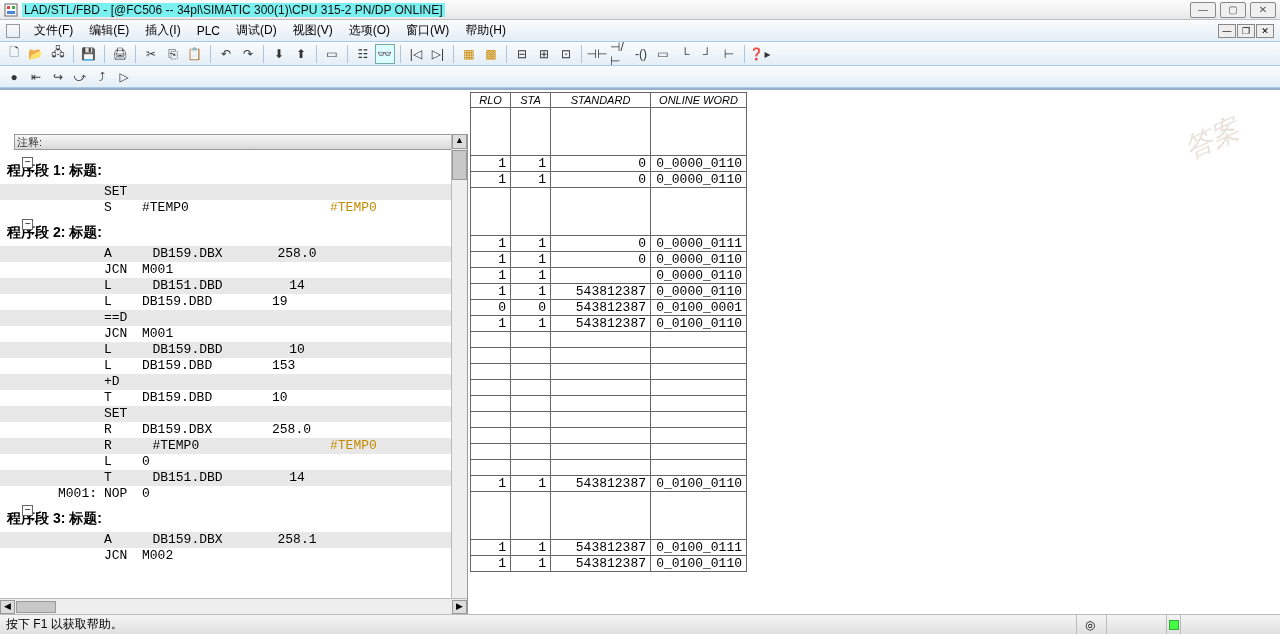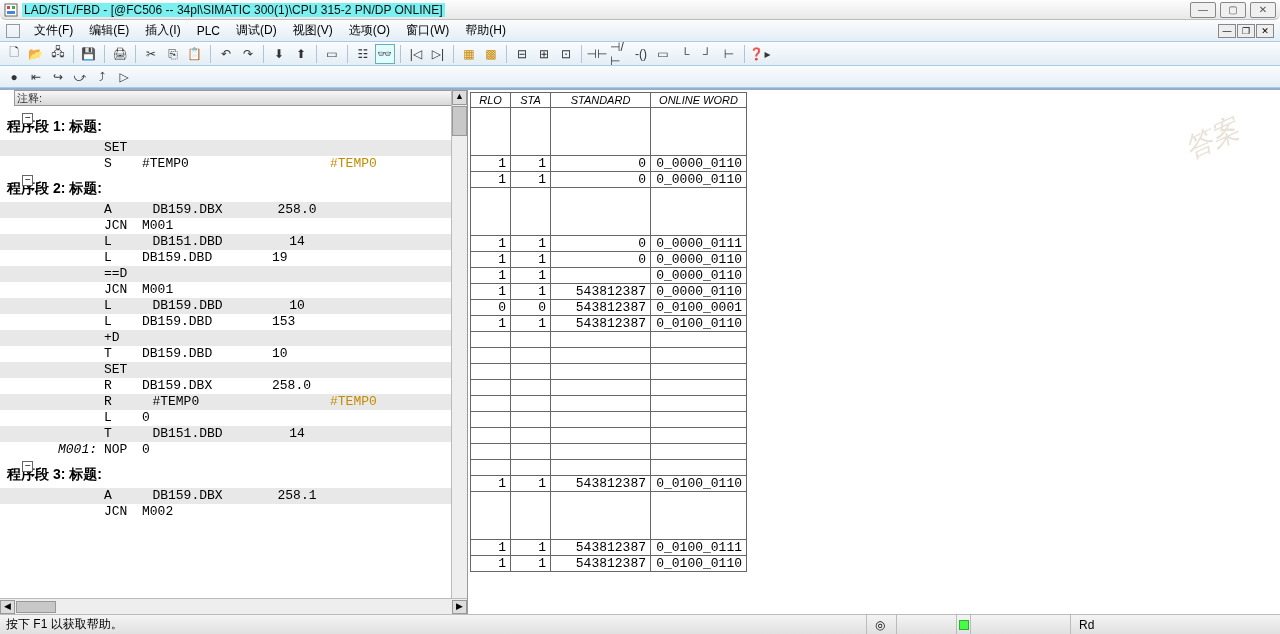--- a/index.html
+++ b/index.html
@@ -1,39 +1,39 @@
 <!DOCTYPE html>
 <html><head>
 <meta charset="utf-8">
 <style>
 * { box-sizing: border-box; margin: 0; padding: 0; }
 body { font-family: "Microsoft YaHei", Tahoma, sans-serif; font-size: 12px; background: #fff; width: 1280px; height: 634px; overflow: hidden; display: flex; flex-direction: column; }
-.titlebar { height: 20px; background: linear-gradient(#fdfdfd,#e8e8e8); border-bottom: 1px solid #bdbdbd; display: flex; align-items: center; padding: 0 4px; border-radius: 6px; }
+.titlebar { height: 20px; background: linear-gradient(#fdfdfd,#e8e8e8); border-bottom: 1px solid #bdbdbd; display: flex; align-items: center; padding: 0 4px; }
 .titlebar .tb-icon { width: 14px; height: 14px; margin-right: 4px; display:inline-block; }
 .titlebar .tb-title { background: #7af0f0; padding: 0 2px; font-size: 12px; color:#111; }
 .titlebar .tb-right { margin-left: auto; display:flex; gap:4px; }
 .winbtn { width: 26px; height: 16px; border: 1px solid #888; background: #f0f0f0; font-size:10px; display:flex; align-items:center; justify-content:center; color:#555; border-radius:2px; }
 .menubar { height: 22px; background: linear-gradient(#fafcfd,#e4eef6); border-bottom: 1px solid #a9cae8; display: flex; align-items: center; padding: 0 6px; gap: 4px; }
 .menubar .sys-icon { width:14px; height:14px; border:1px solid #999; margin-right:4px; }
 .menu-item { padding: 2px 6px; color:#000; font-size:12px; cursor:default; }
 .mdi-controls { margin-left:auto; display:flex; gap:1px; }
 .mdi-btn { width:18px; height:14px; border:1px solid #888; background:#eee; font-size:9px; display:flex;align-items:center;justify-content:center; }
 .toolbar { height: 24px; background: linear-gradient(#fafcfd,#e4eef6); border-bottom:1px solid #a9cae8; display:flex; align-items:center; padding: 0 4px; gap:2px; }
 .toolbar2 { height: 22px; background: linear-gradient(#fafcfd,#e4eef6); border-bottom:1px solid #a9cae8; display:flex; align-items:center; padding:0 4px; gap:2px;}
 .tbtn { width:20px; height:20px; display:flex; align-items:center; justify-content:center; font-size:12px; color:#333; border:1px solid transparent; }
 .sep { width:1px; height:18px; background:#b0c4d6; margin:0 3px; }
 .content { flex:1; display:flex; border-top:2px solid #95aecb; overflow:hidden; }
-.left-pane { width: 468px; display:flex; flex-direction:column; border-right:1px solid #999; position:relative; }
+.left-pane { width: 468px; display:flex; flex-direction:column; border-right:1px solid #999; position:relative;margin-top:44px; }
 .comment-hdr { height:16px; background:linear-gradient(#f8f8f8,#d8d8d8); border:1px solid #999; margin:0 12px 0 14px; font-size:11px; padding-left:2px; color:#333;}
 .code-area { flex:1; overflow-y:auto; overflow-x:hidden; padding: 4px 0 4px 0; font-family: "Courier New", monospace; font-size:13px; position:relative;}
 .seg-title { font-weight:bold; padding: 8px 0 4px 7px; font-family: "Microsoft YaHei", sans-serif; font-size:14px;}
 .seg-collapse { position:absolute; left:22px; width:11px; height:11px; border:1px solid #666; display:inline-flex; align-items:center; justify-content:center; font-size:10px; line-height:8px; background:#fff; margin-top:3px;}
 .seg-row { display:flex; height:16px; line-height:16px; white-space:pre; }
 .seg-row.shade { background:#e8e8e8;text-align:center; }
-.col-lbl { width:52px; padding-left:6px;font-style:italic; }
+.col-lbl { width:52px; padding-left:6px; }
 .col-op { width:38px; }
 .col-arg { width:130px; }
 .col-num { width:50px; }
 .ann { color:#c48b00; position:absolute; left:330px;}
 .hscroll { height:16px; background:#eee; border-top:1px solid #bbb; display:flex; align-items:center;}
 .hscroll .arrow { width:15px; height:14px; border:1px solid #999; background:#ddd; text-align:center; font-size:9px;}
 .hscroll .thumb { width:40px; height:12px; background:#c8c8c8; border:1px solid #999; margin-left:1px;}
 .vscroll { position:absolute; right:0; top:0; bottom:16px; width:16px; background:#eee; border-left:1px solid #bbb;}
 .vscroll .arrow { height:15px; border:1px solid #999; background:#ddd; text-align:center; font-size:9px;}
 .vscroll .thumb { height:30px; background:#c8c8c8; border:1px solid #999; margin-top:1px;}
@@ -390,14 +390,13 @@
   <span class="sb-help">按下 F1 以获取帮助。</span>
   <div style="flex:1"></div>
   <div class="sb-cell" style="width:30px">◎</div>
   <div class="sb-cell" style="width:60px"></div>
   <div class="sb-cell" style="width:14px;padding:0">
       <div style="width:10px;height:10px;background:#4f4;border:1px solid #3a3;margin:auto"></div>
     </div>
   <div class="sb-cell" style="width:100px">
       <span class="run-pill">RUN</span>
     </div>
-  <div class="sb-cell" style="width:210px">Rd</div>
 </div>
 
 </body></html>

